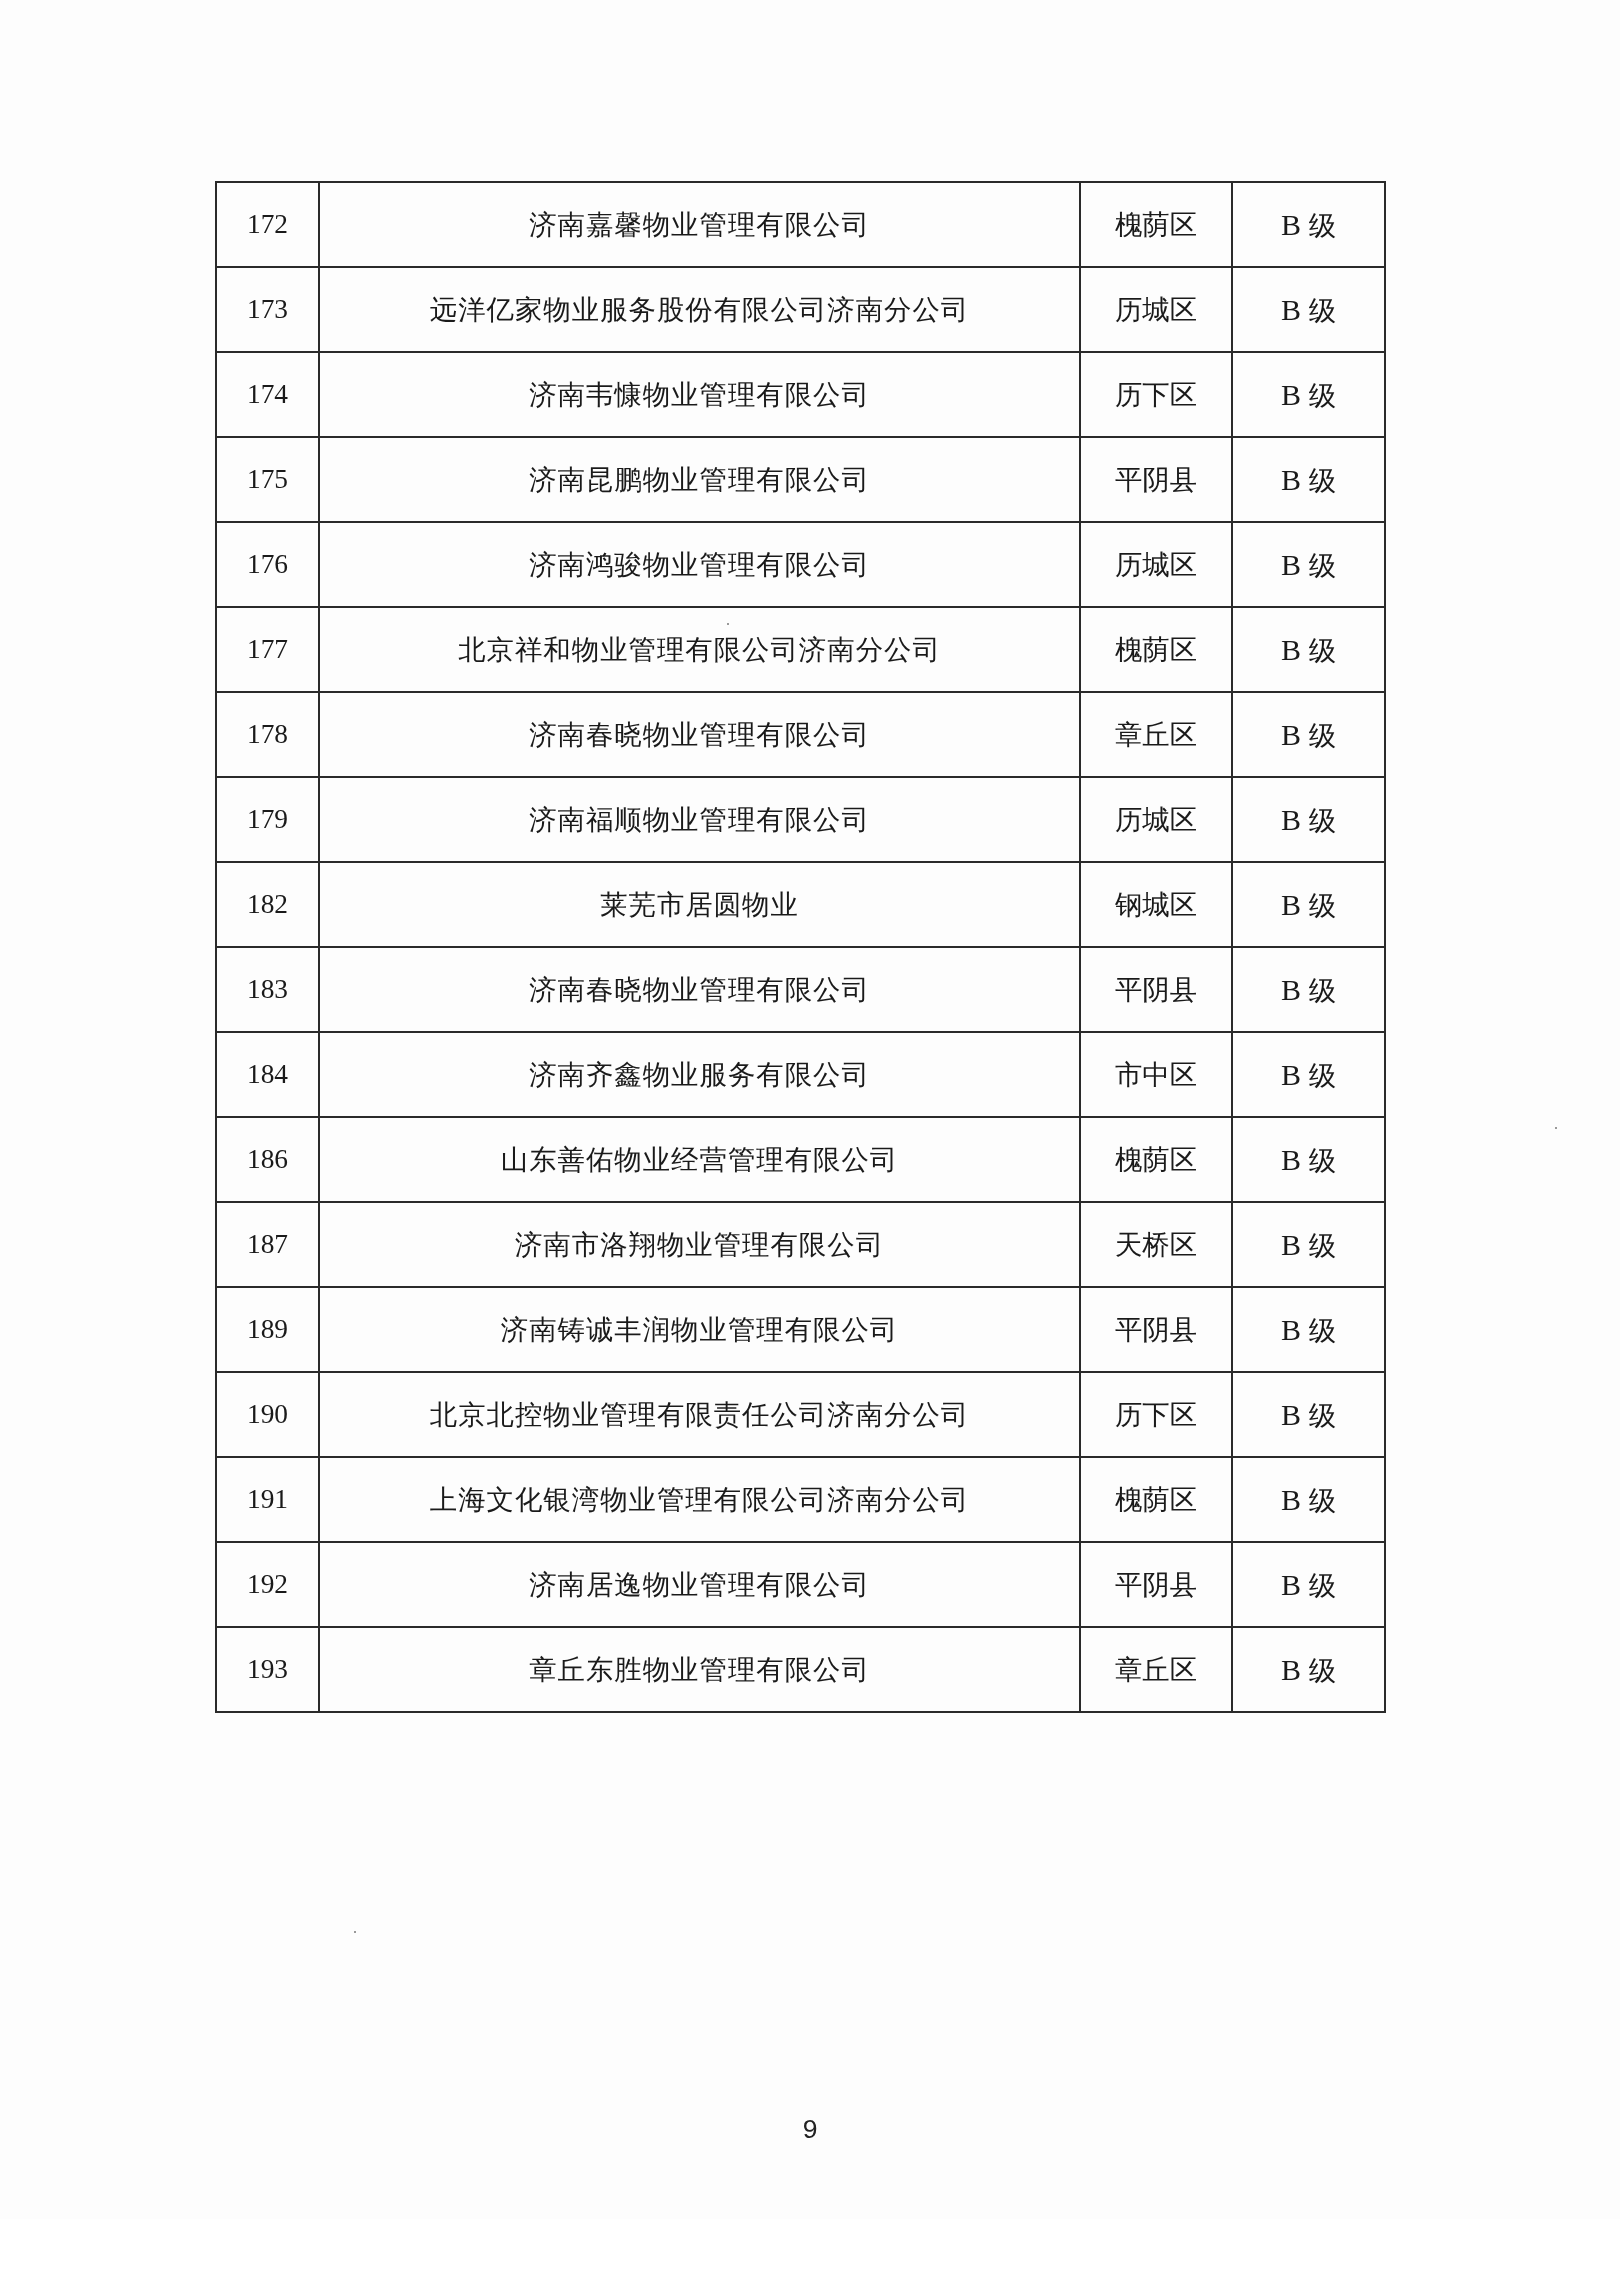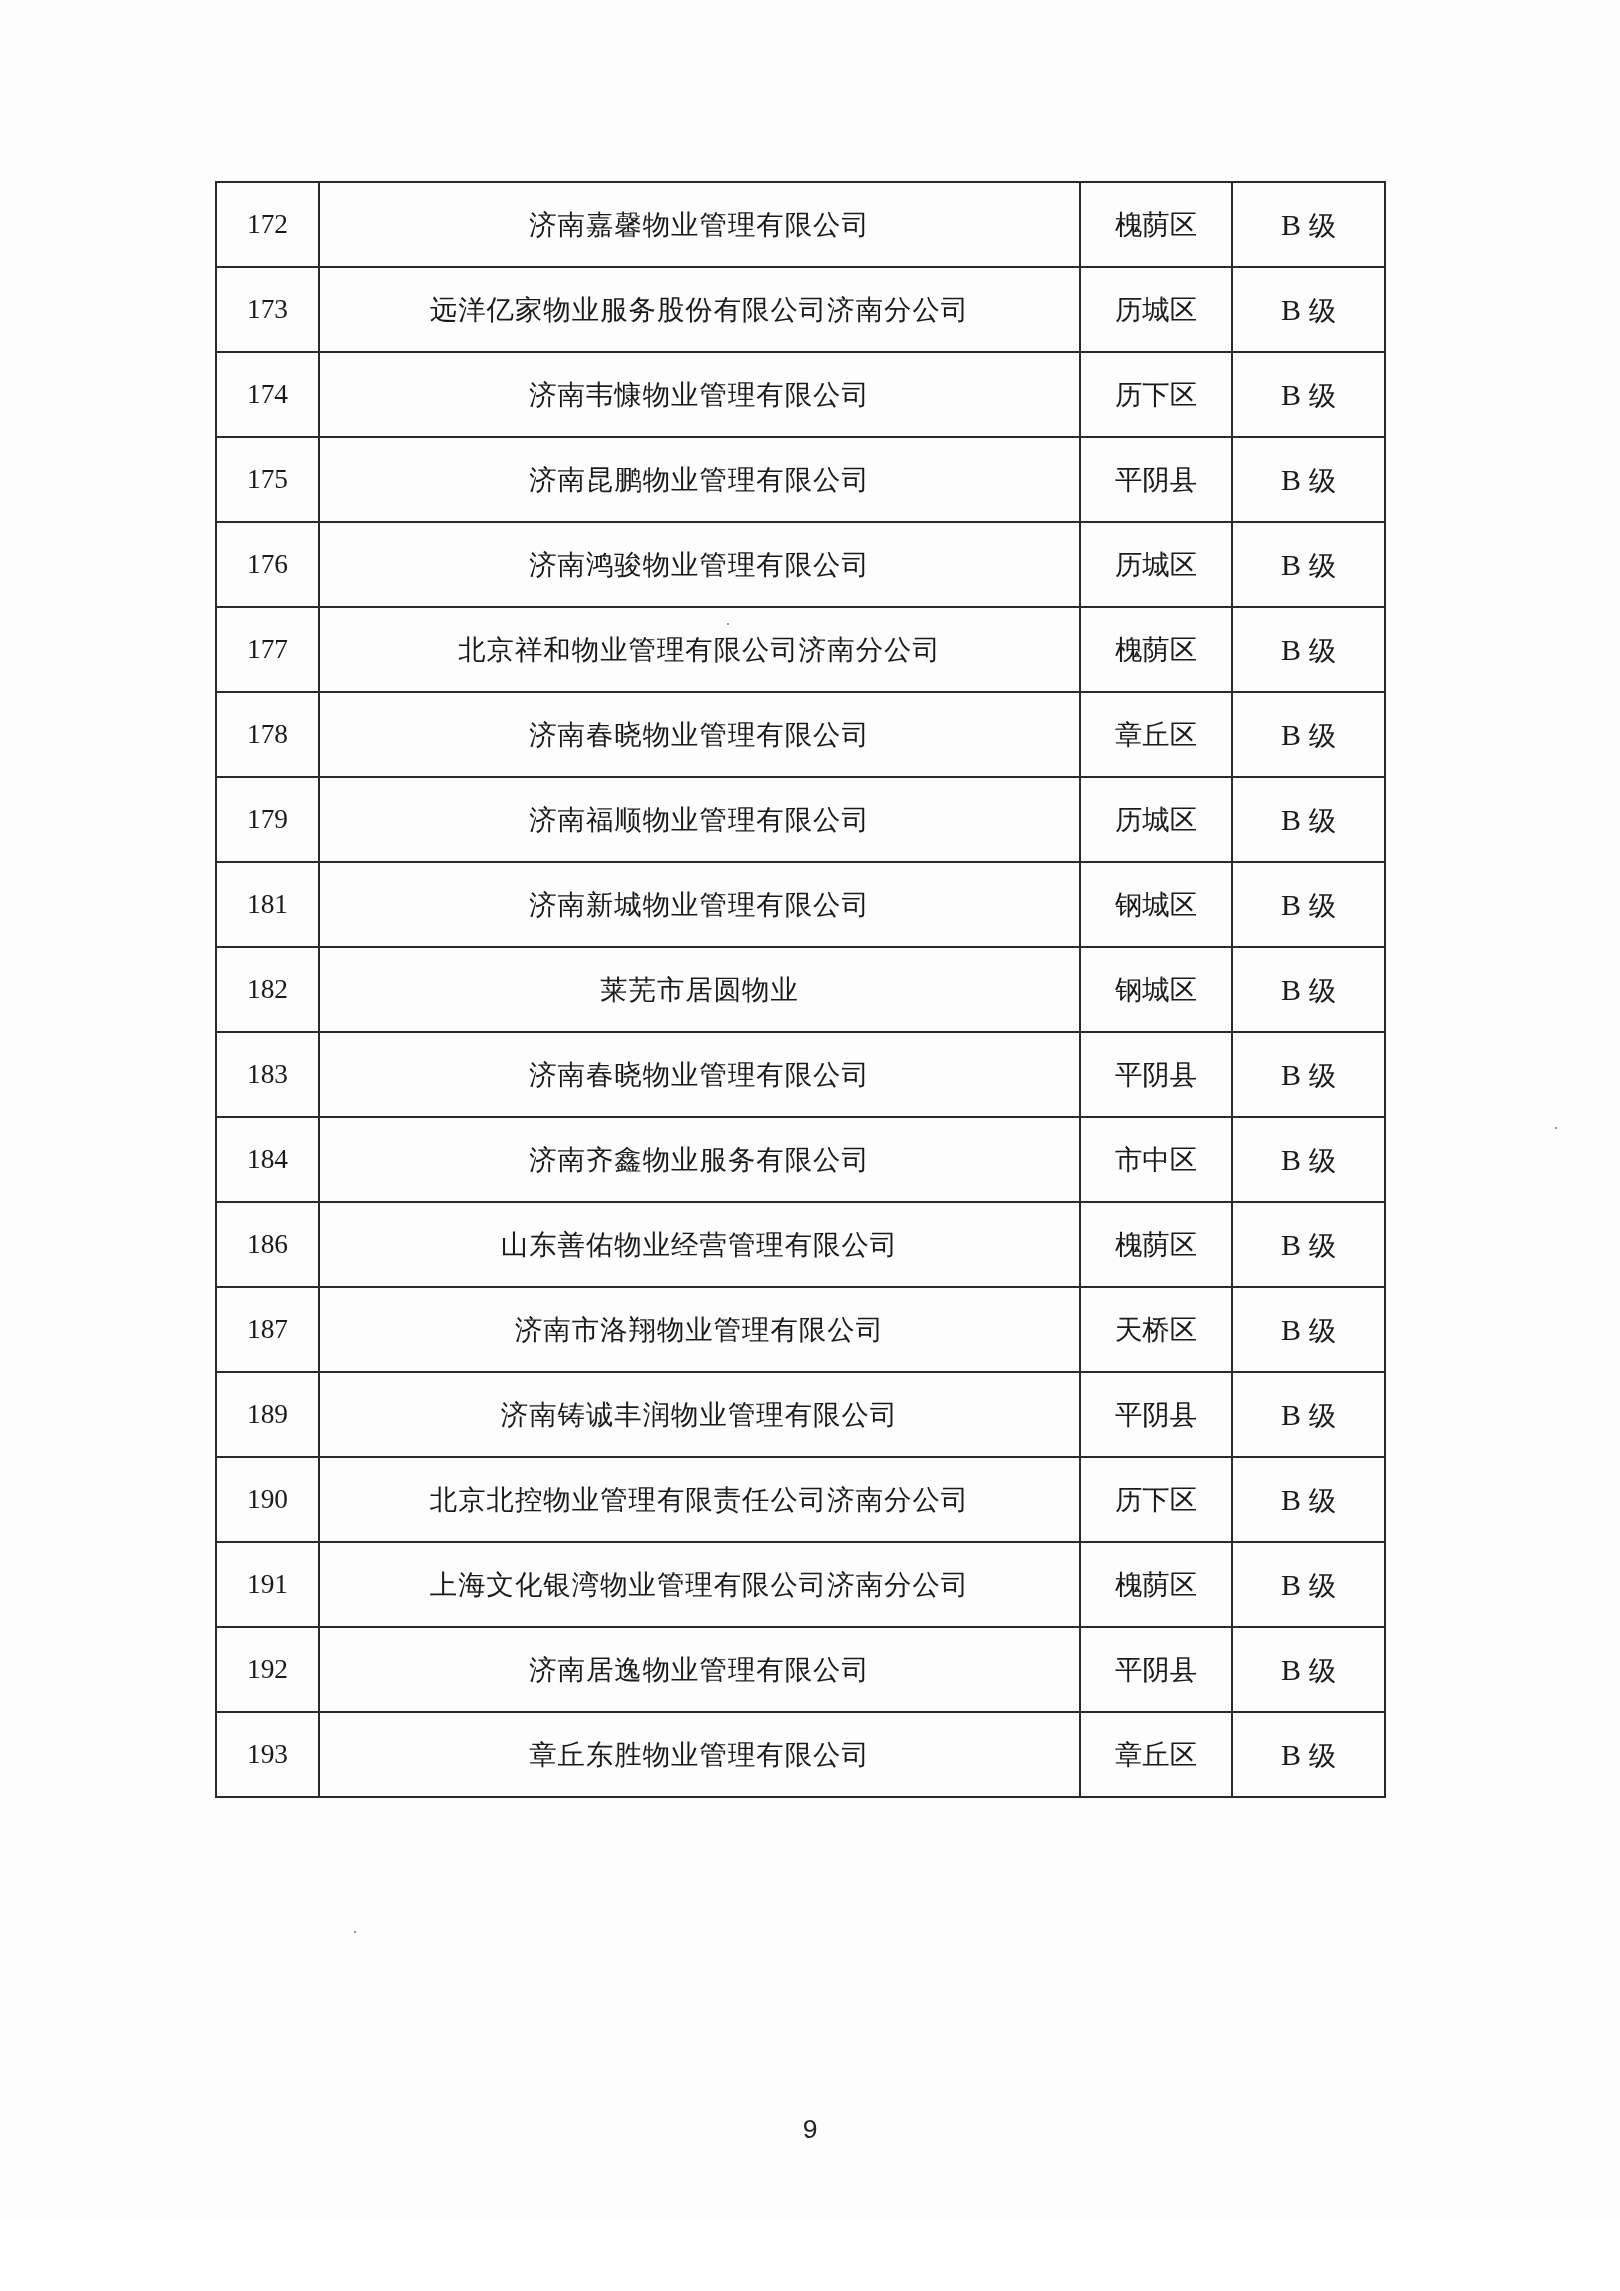--- a/index.html
+++ b/index.html
@@ -75,26 +75,20 @@
           <td class="dist">章丘区</td>
           <td class="grade"><span class="b">B</span><span>级</span></td>
         </tr>
         <tr>
           <td class="no">179</td>
           <td class="name">济南福顺物业管理有限公司</td>
           <td class="dist">历城区</td>
           <td class="grade"><span class="b">B</span><span>级</span></td>
         </tr>
         <tr>
-          <td class="no">181</td>
-          <td class="name">济南新城物业管理有限公司</td>
-          <td class="dist">钢城区</td>
-          <td class="grade"><span class="b">B</span><span>级</span></td>
-        </tr>
-        <tr>
           <td class="no">182</td>
           <td class="name">莱芜市居圆物业</td>
           <td class="dist">钢城区</td>
           <td class="grade"><span class="b">B</span><span>级</span></td>
         </tr>
         <tr>
           <td class="no">183</td>
           <td class="name">济南春晓物业管理有限公司</td>
           <td class="dist">平阴县</td>
           <td class="grade"><span class="b">B</span><span>级</span></td>

